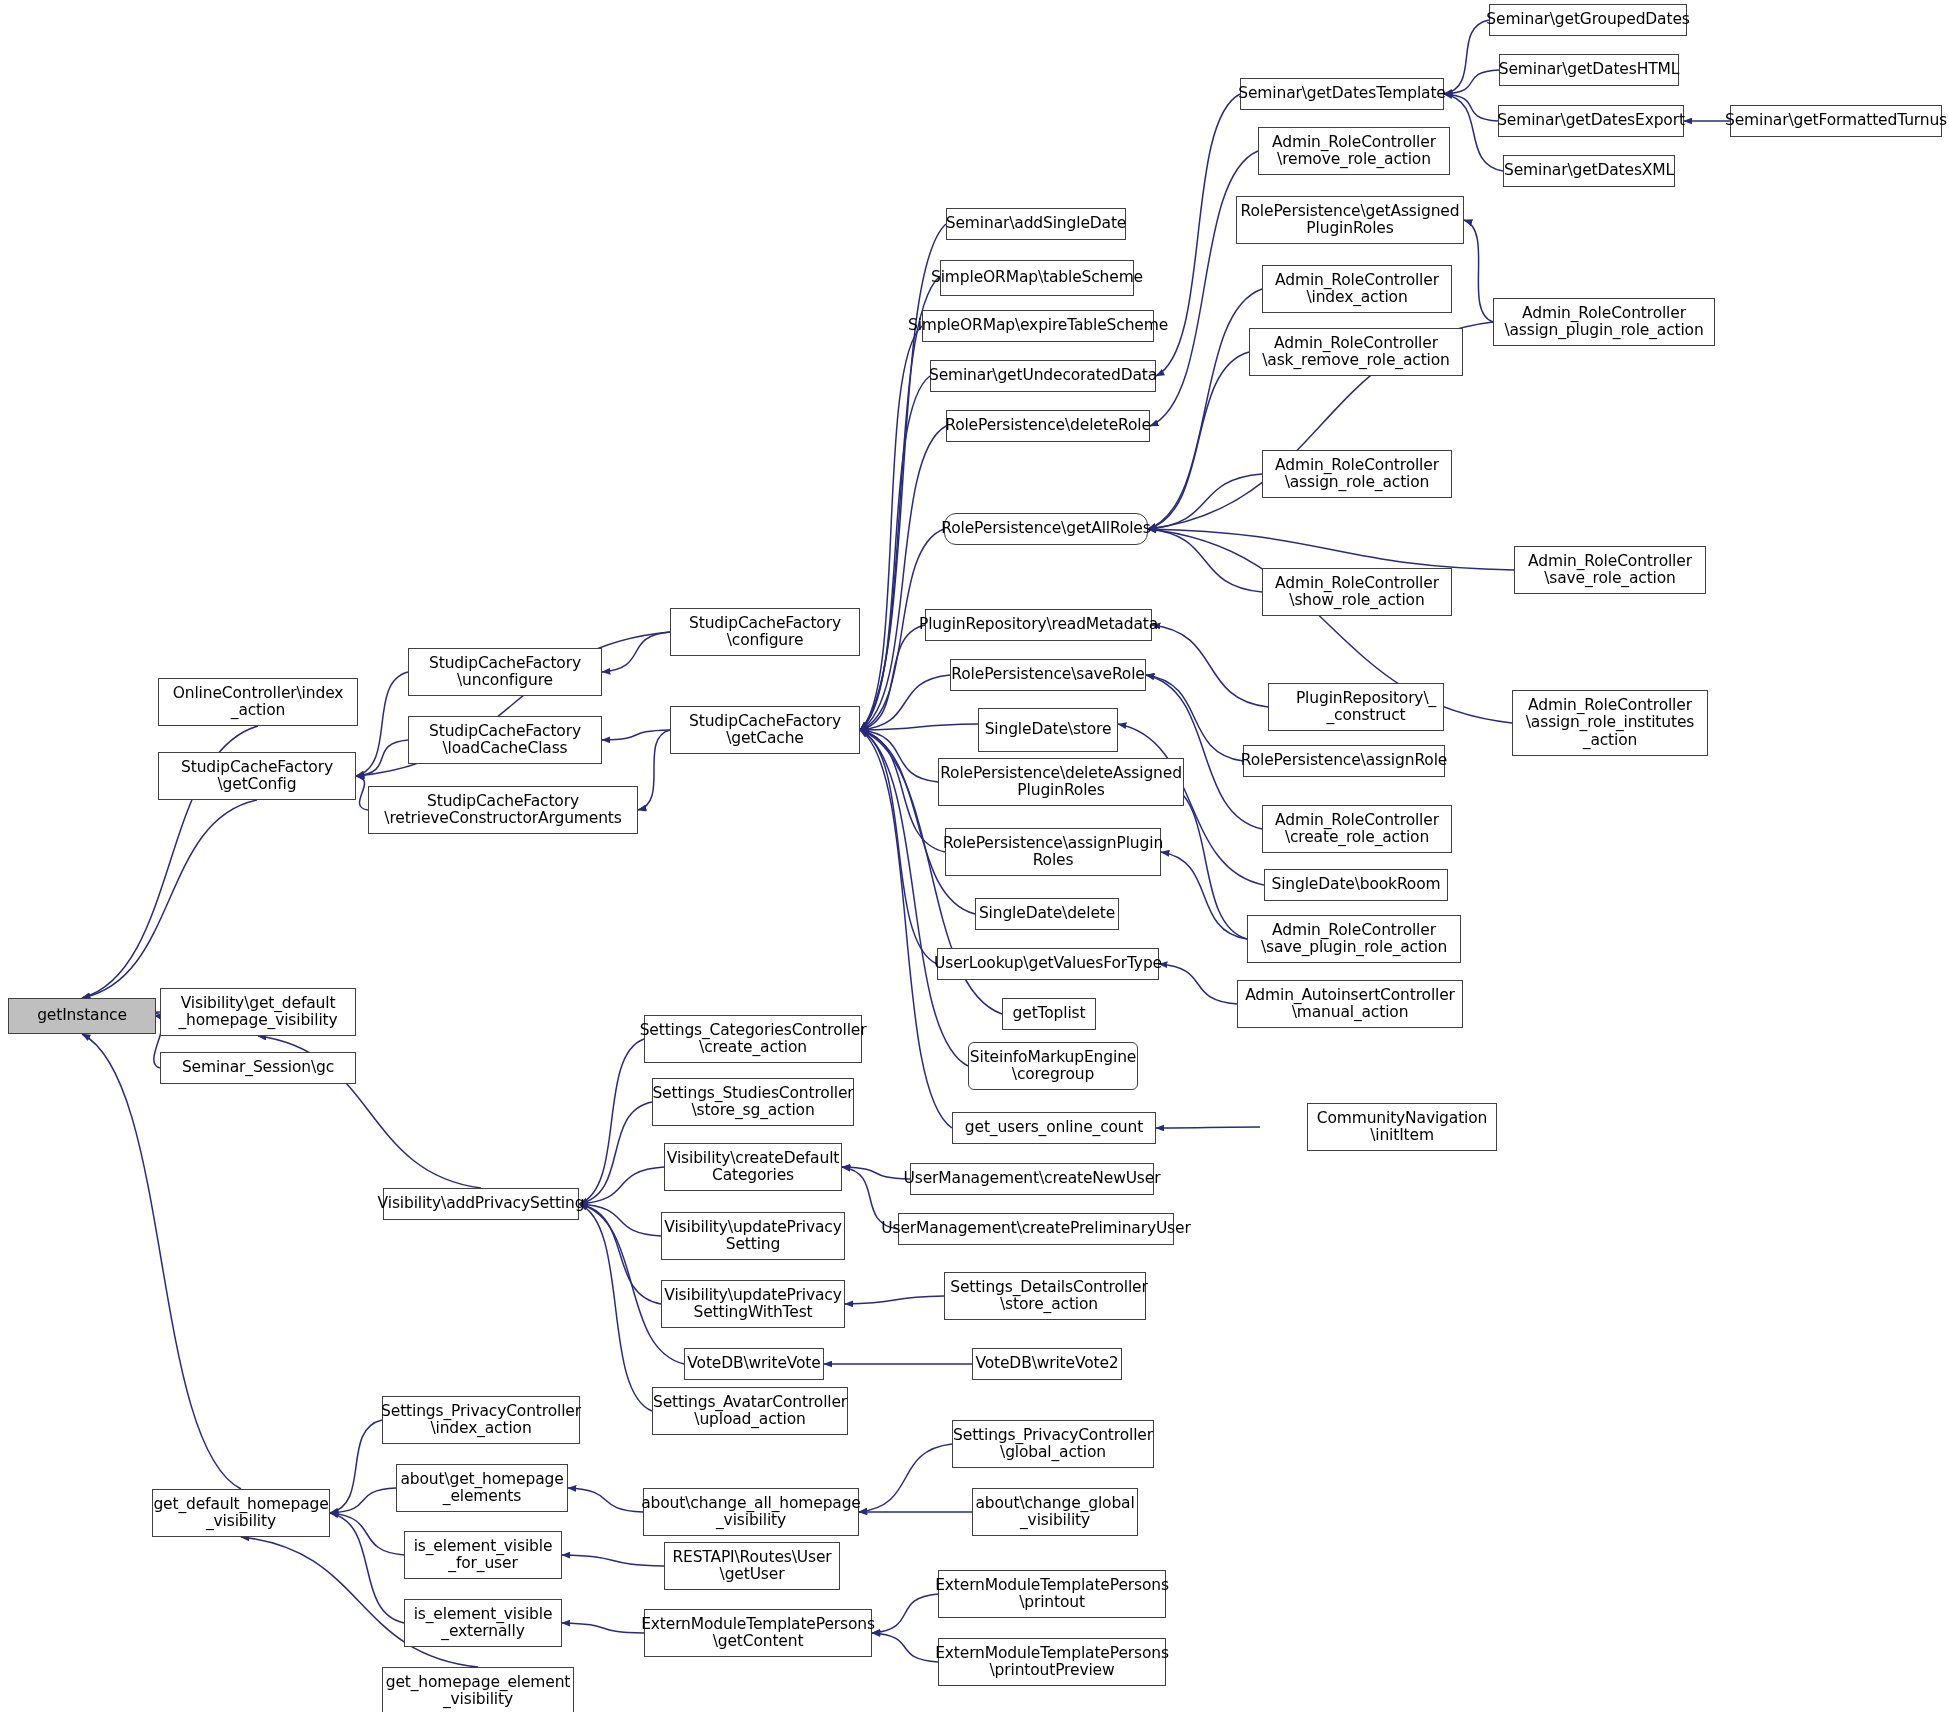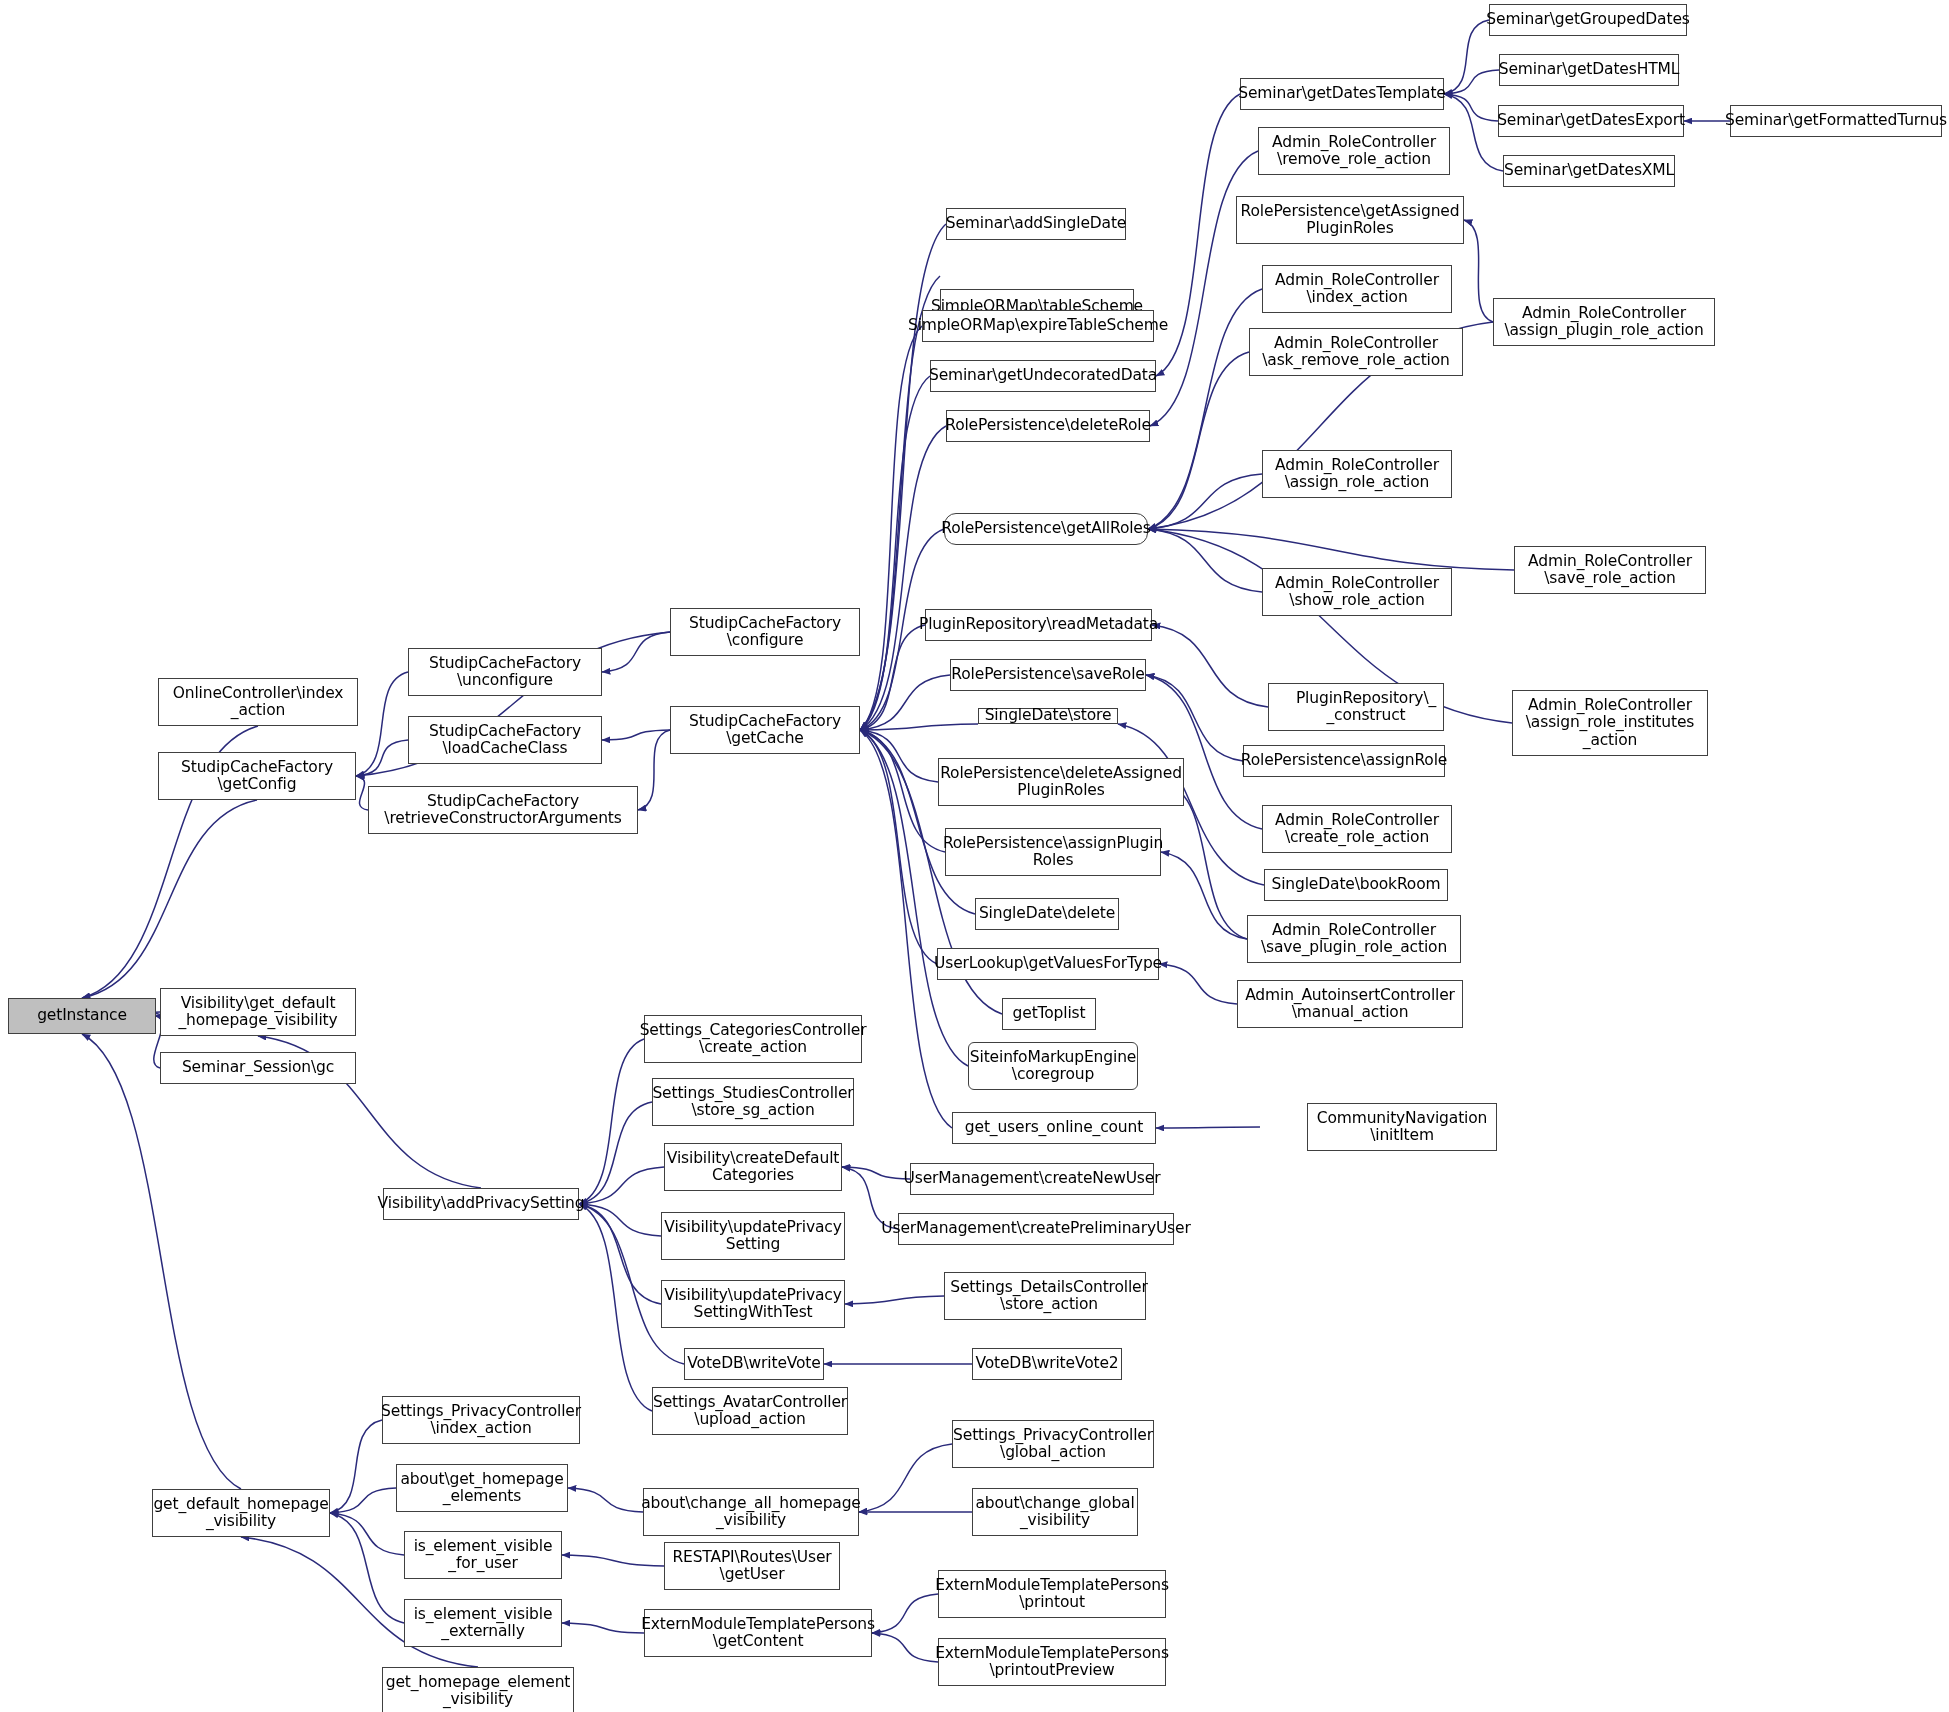--- a/index.html
+++ b/index.html
@@ -142,28 +142,28 @@
 \unconfigure</div>
     <div class="node" style="left: 408px; top: 716px; width: 194px; height: 48px;">StudipCacheFactory
 \loadCacheClass</div>
     <div class="node" style="left: 368px; top: 786px; width: 270px; height: 48px;">StudipCacheFactory
 \retrieveConstructorArguments</div>
     <div class="node" style="left: 670px; top: 608px; width: 190px; height: 48px;">StudipCacheFactory
 \configure</div>
     <div class="node" style="left: 670px; top: 706px; width: 190px; height: 48px;">StudipCacheFactory
 \getCache</div>
     <div class="node" style="left: 946px; top: 208px; width: 180px; height: 32px;">Seminar\addSingleDate</div>
-    <div class="node" style="left: 940px; top: 260px; width: 194px; height: 36px; margin-top: 29px;">SimpleORMap\tableScheme</div>
+    <div class="node" style="left: 940px; top: 260px; width: 194px; height: 36px;">SimpleORMap\tableScheme</div>
     <div class="node" style="left: 922px; top: 310px; width: 232px; height: 32px;">SimpleORMap\expireTableScheme</div>
     <div class="node" style="left: 930px; top: 360px; width: 226px; height: 32px;">Seminar\getUndecoratedData</div>
     <div class="node" style="left: 946px; top: 410px; width: 204px; height: 32px;">RolePersistence\deleteRole</div>
     <div class="node" style="left: 944px; top: 513px; width: 204px; height: 32px; border-radius: 12px;">RolePersistence\getAllRoles</div>
     <div class="node" style="left: 925px; top: 609px; width: 227px; height: 32px;">PluginRepository\readMetadata</div>
     <div class="node" style="left: 950px; top: 659px; width: 196px; height: 32px;">RolePersistence\saveRole</div>
-    <div class="node" style="left: 978px; top: 708px; width: 140px; height: 16px;">SingleDate\store</div>
+    <div class="node" style="left: 978px; top: 708px; width: 140px; height: 44px;">SingleDate\store</div>
     <div class="node" style="left: 938px; top: 758px; width: 246px; height: 48px;">RolePersistence\deleteAssigned
 PluginRoles</div>
     <div class="node" style="left: 945px; top: 828px; width: 216px; height: 48px;">RolePersistence\assignPlugin
 Roles</div>
     <div class="node" style="left: 975px; top: 898px; width: 144px; height: 32px;">SingleDate\delete</div>
     <div class="node" style="left: 937px; top: 948px; width: 222px; height: 32px;">UserLookup\getValuesForType</div>
     <div class="node" style="left: 1002px; top: 998px; width: 94px; height: 32px;">getToplist</div>
     <div class="node" style="left: 968px; top: 1042px; width: 170px; height: 48px; border-radius: 6px;">SiteinfoMarkupEngine
 \coregroup</div>
     <div class="node" style="left: 952px; top: 1112px; width: 204px; height: 32px;">get_users_online_count</div>

